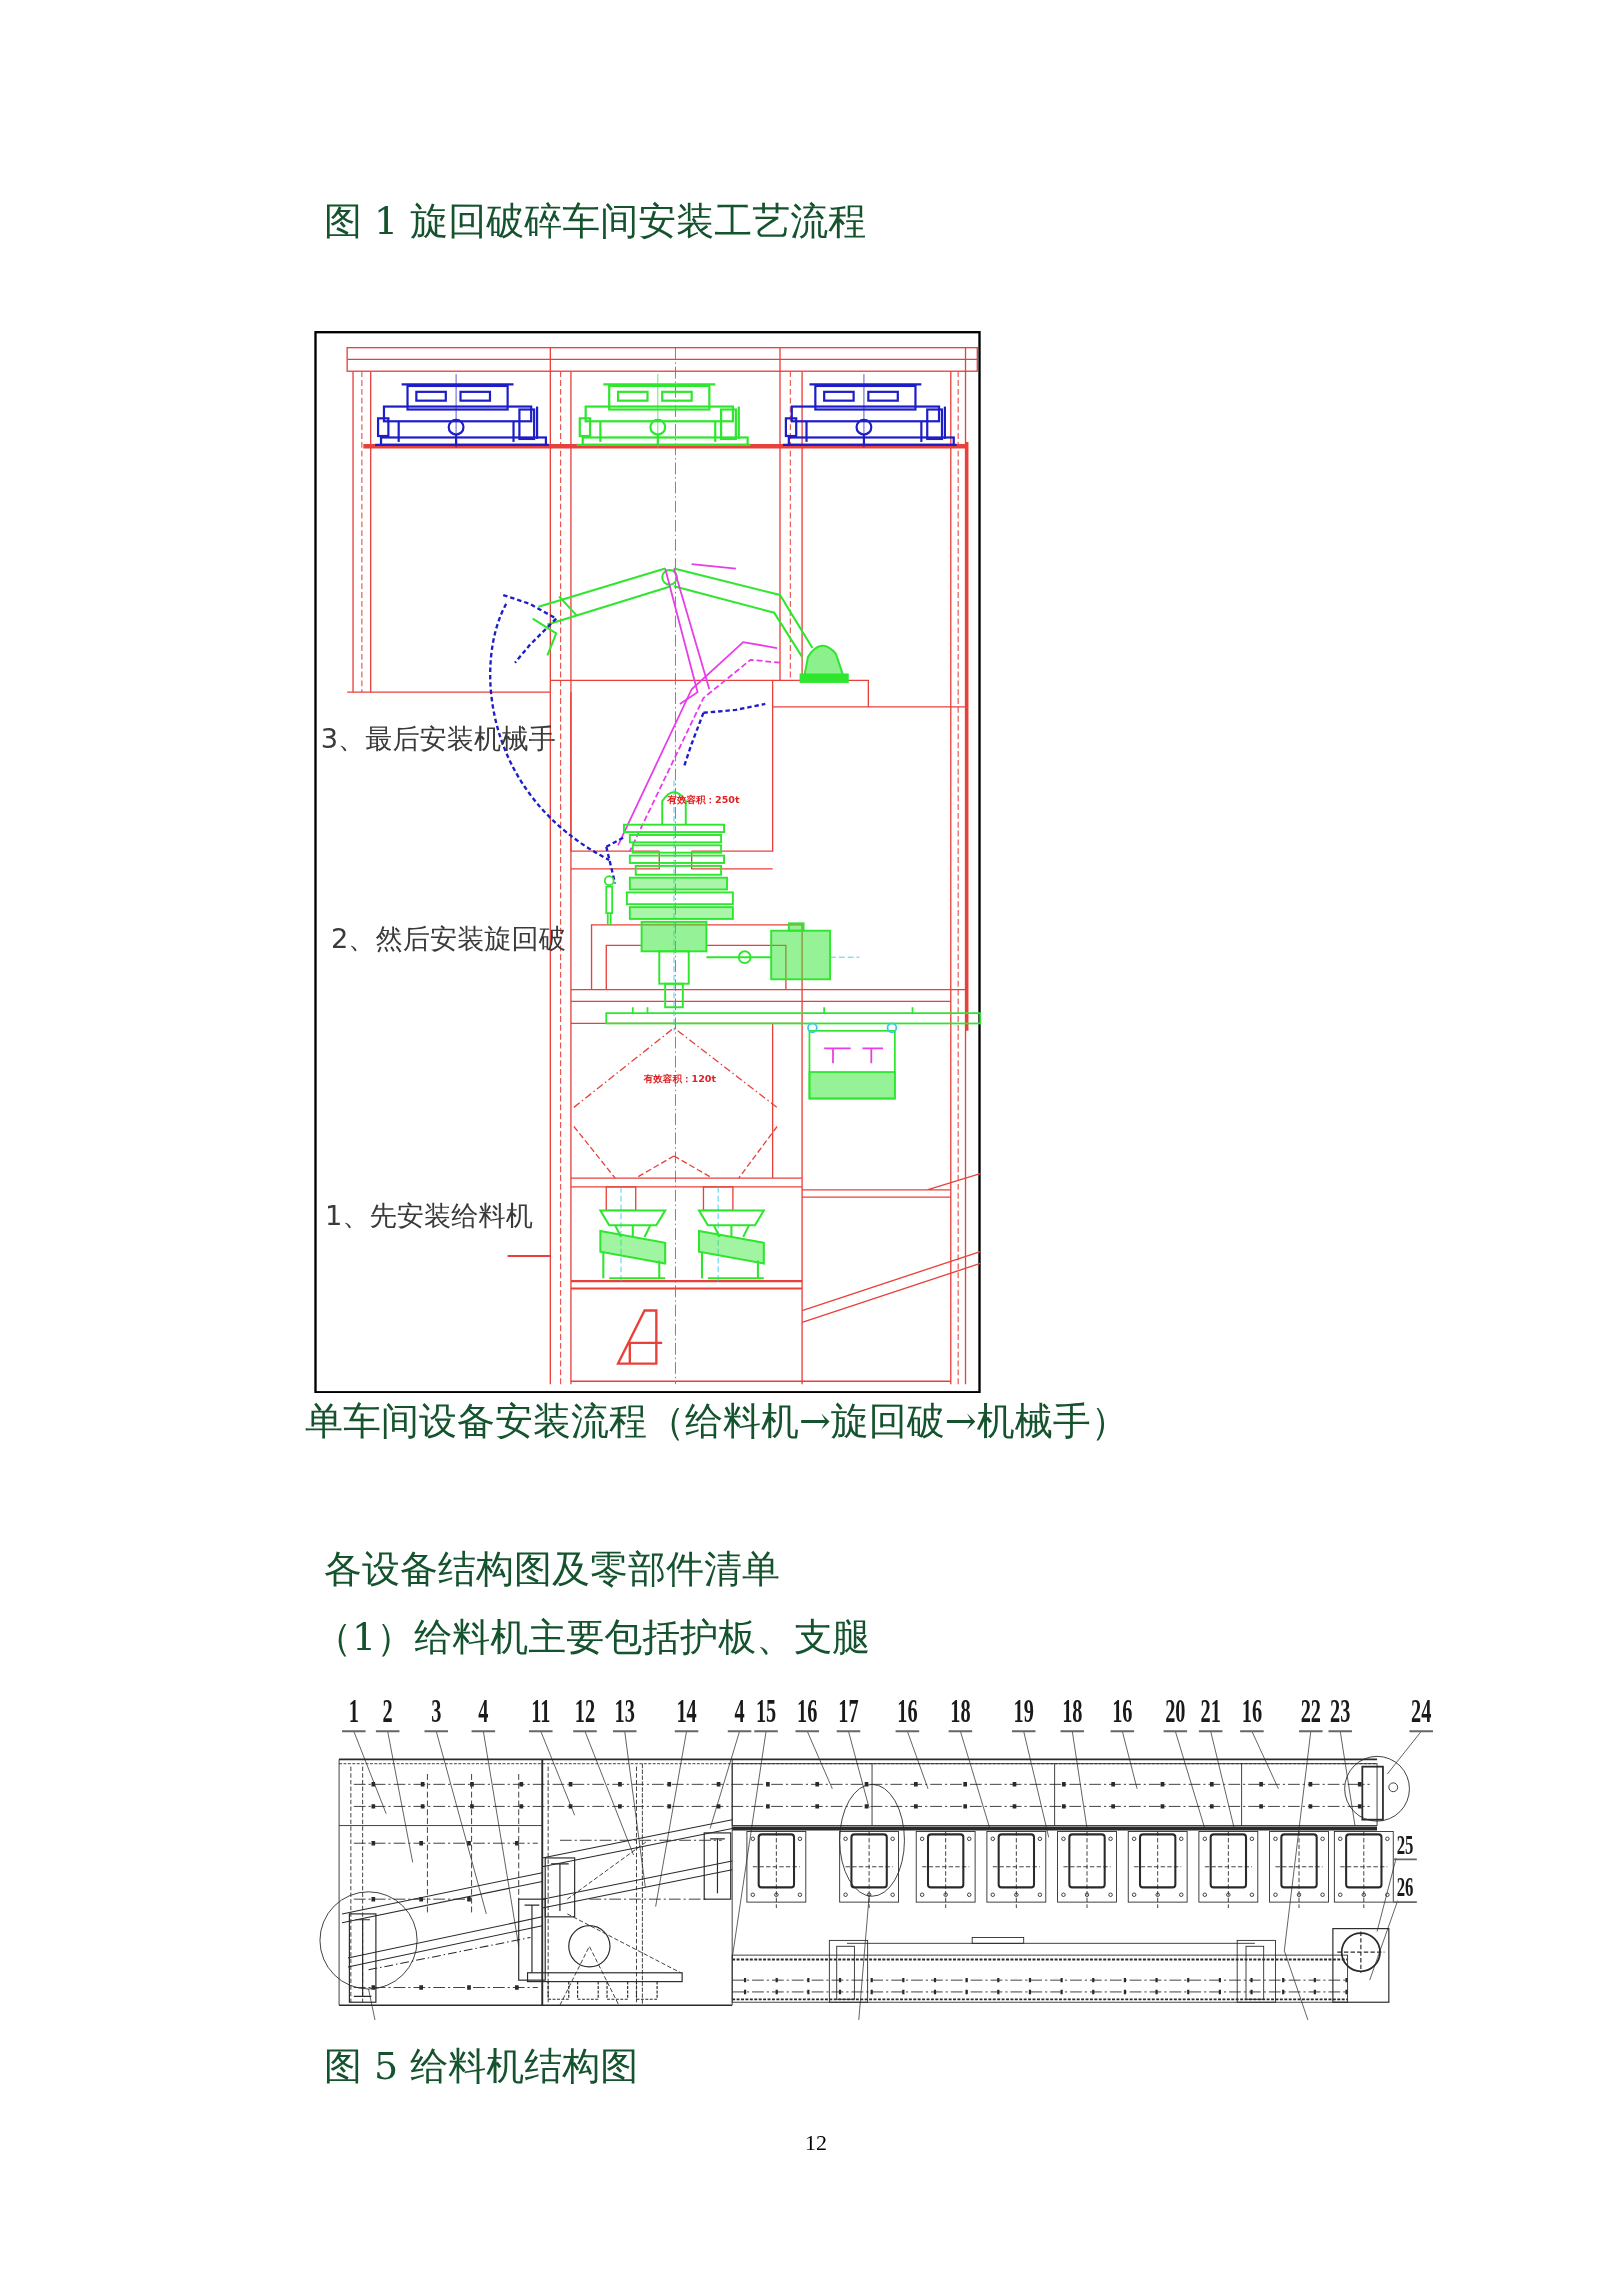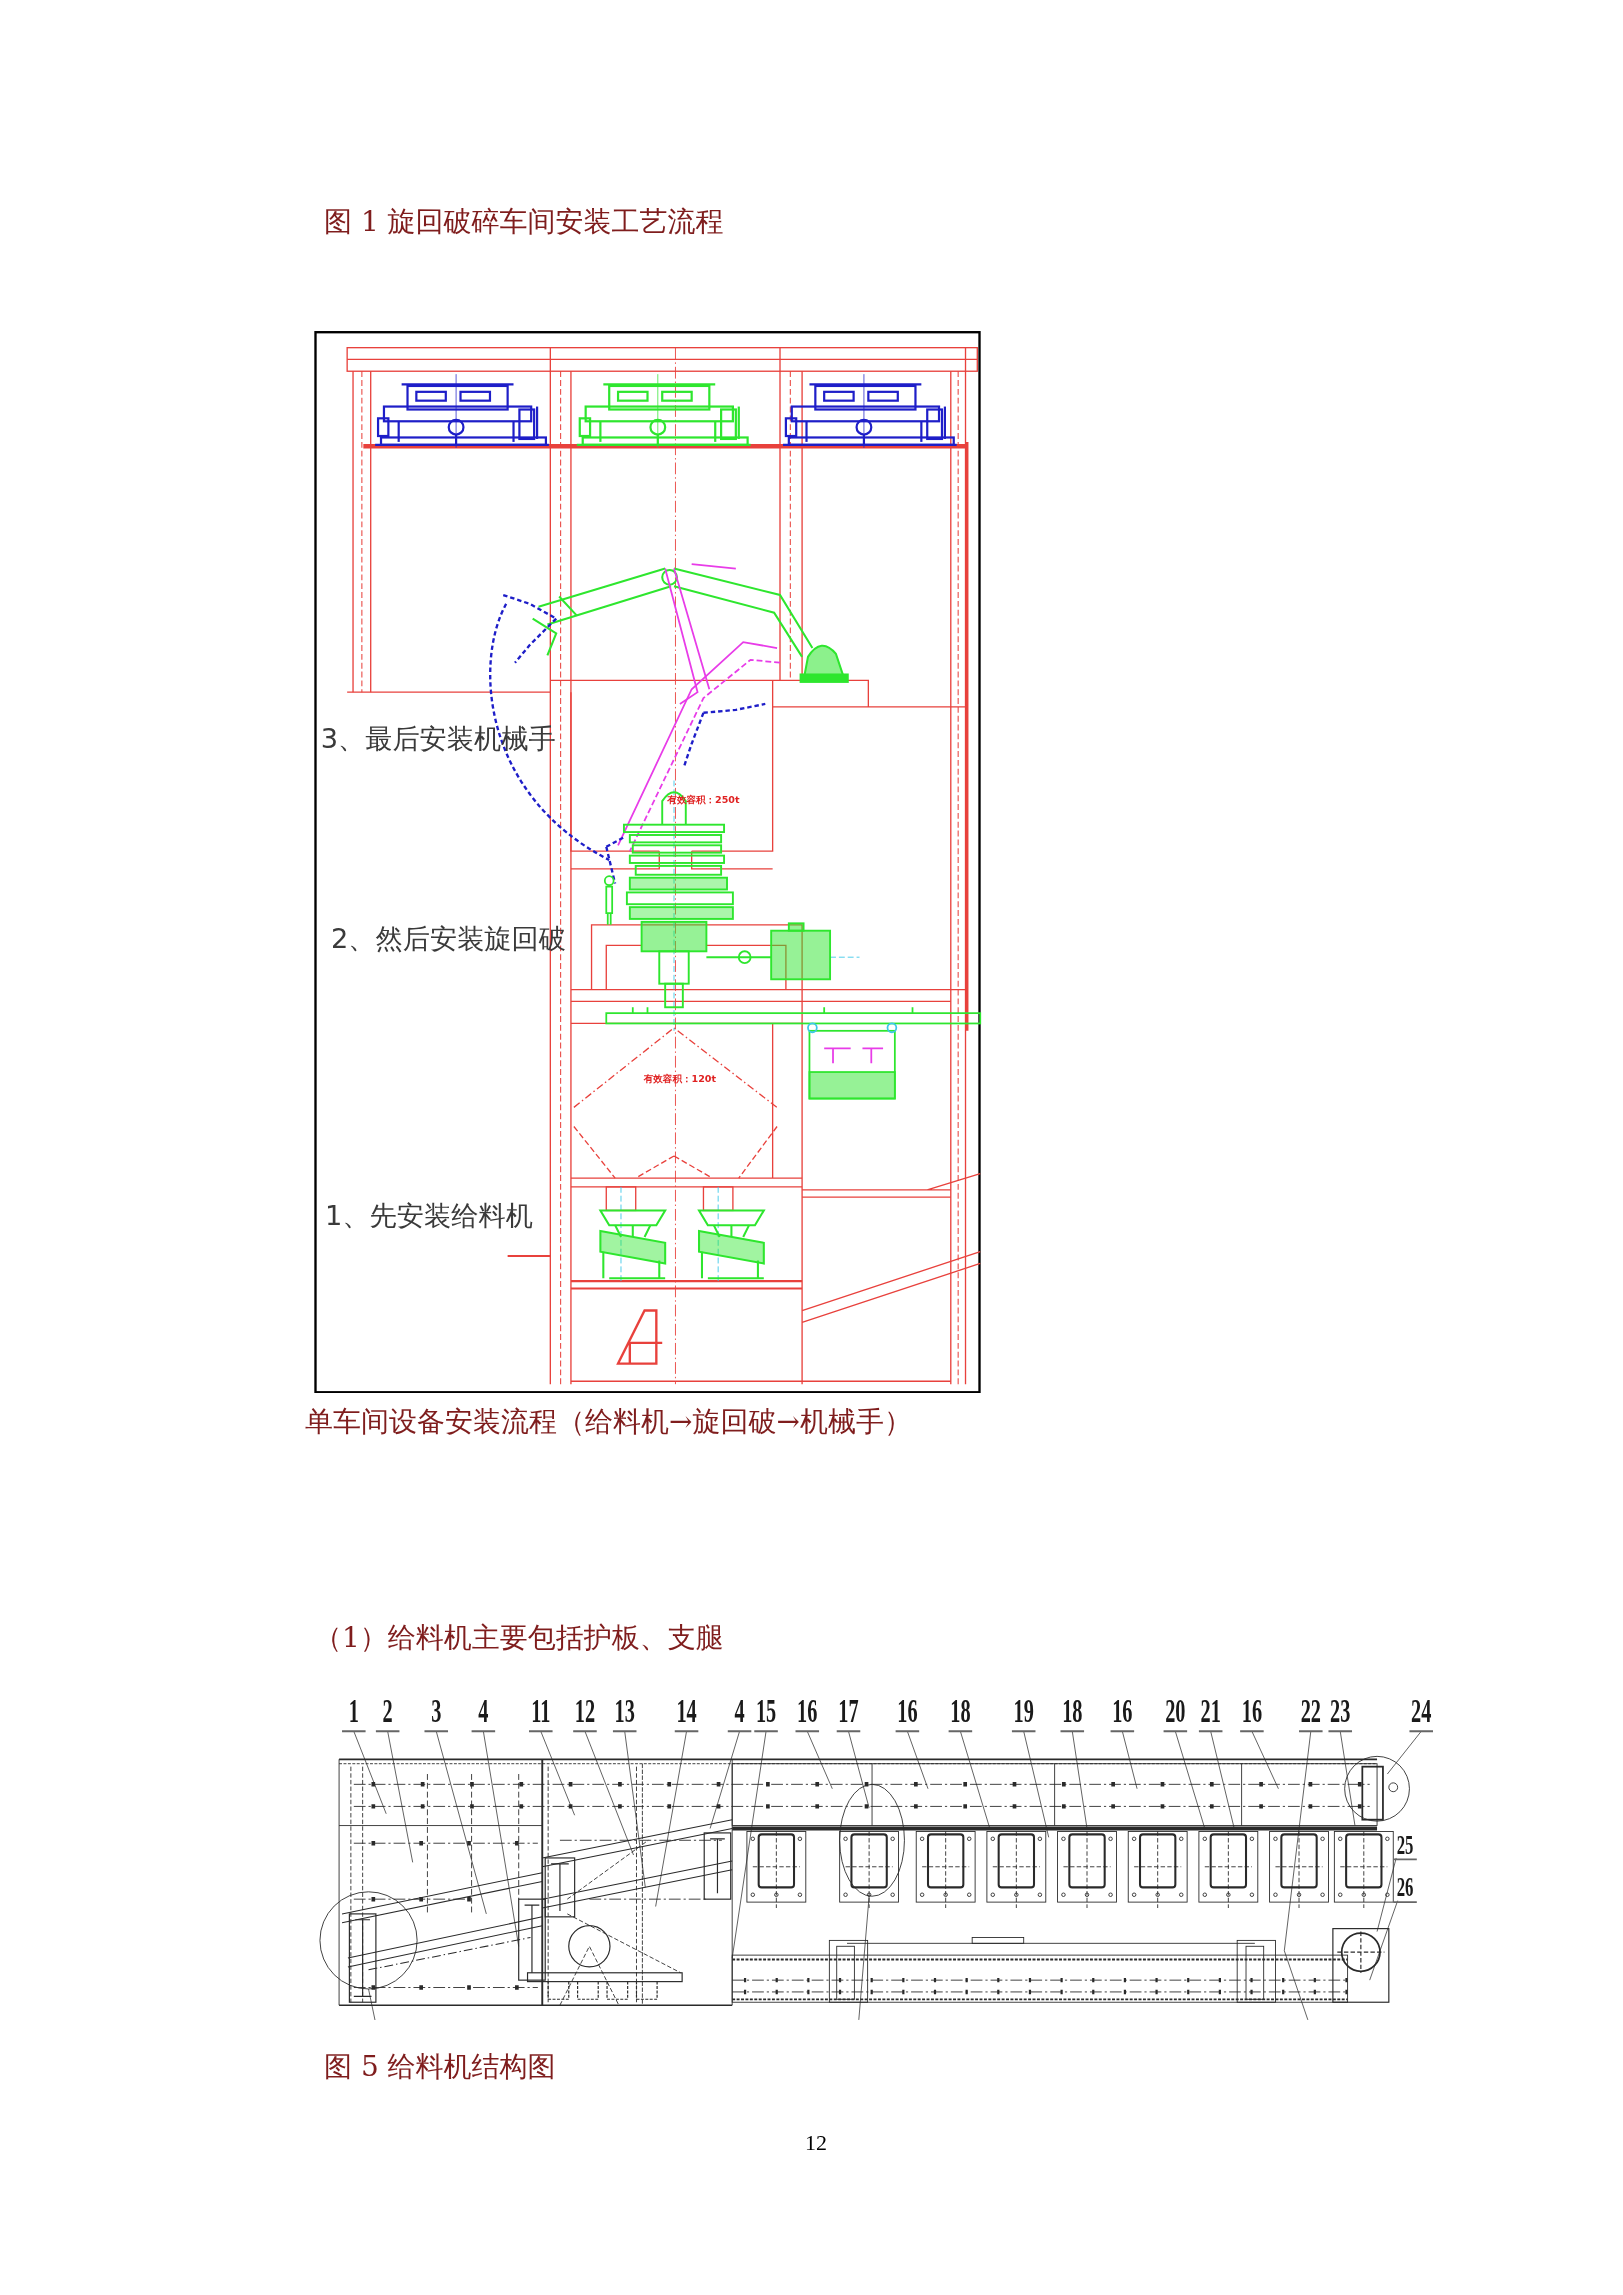--- a/index.html
+++ b/index.html
@@ -1,17 +1,17 @@
 <!DOCTYPE html>
 <html style="font-size:10.5px"><head>
 <meta charset="utf-8">
 <style>
   html, body { margin: 0; padding: 0; background: #ffffff; }
   #page { position: relative; width: 1624px; height: 2295px; background: #ffffff; overflow: hidden; }
-  .txt { position: absolute; white-space: nowrap; color: #7f1d1d; font-family: "DejaVu Serif", "Liberation Serif", serif; font-size: 28px; line-height: 43px; height: 43px; }
+  .txt { position: absolute; white-space: nowrap; color: #14532d; font-family: "DejaVu Serif", "Liberation Serif", serif; font-size: 38px; line-height: 43px; height: 43px; }
   .pagenum { position: absolute; white-space: nowrap; color: #000; font-family: "Liberation Serif", "DejaVu Serif", serif; font-size: 22px; line-height: 26px; }
   svg { position: absolute; display: block; }
   .fig1 { left: 313px; top: 330px; width: 669px; height: 1063px; }
   .fig3 { left: 317px; top: 1690px; width: 1116px; height: 330px; }
   .f1label { font-family: "DejaVu Sans", "Liberation Sans", sans-serif; font-size: 18.5px; fill: #3a3a3a; }
   .f1note { font-family: "DejaVu Sans", "Liberation Sans", sans-serif; font-size: 6.5px; fill: #e02222; font-weight: bold; }
   .f3num { font-family: "Liberation Serif", "DejaVu Serif", serif; font-size: 23px; font-weight: bold; fill: #1a1a1a; }
   .f3side { font-family: "Liberation Serif", "DejaVu Serif", serif; font-size: 19px; font-weight: bold; fill: #1a1a1a; }
 </style>
 </head>
@@ -152,20 +152,21 @@
 
     <text class="f1note" x="478" y="545" text-anchor="middle">有效容积：250t</text>
     <text class="f1note" x="462" y="735" text-anchor="middle">有效容积：120t</text>
 
     <text class="f1label" x="218" y="508">3、最后安装机械手</text>
     <text class="f1label" x="225" y="644">2、然后安装旋回破</text>
     <text class="f1label" x="221" y="832">1、先安装给料机</text>
   </svg>
 
   <div class="txt" style="left:305px; top:1400px;">单车间设备安装流程（给料机→旋回破→机械手）</div>
+  <div class="txt" style="left:324px; top:1548px;">各设备结构图及零部件清单</div>
   <div class="txt" style="left:314px; top:1616px;">（1）给料机主要包括护板、支腿</div>
 
   <svg class="fig3" viewBox="215 1148 758 224">
     <defs>
       <g id="pan" fill="none" stroke="#2a2a2a" stroke-width="0.6">
         <rect x="0" y="0" width="40" height="48"></rect>
         <rect x="8" y="2" width="24" height="36" rx="2" stroke-width="1.4"></rect>
         <line x1="20" y1="0" x2="20" y2="52" stroke-dasharray="3 1.5"></line>
         <line x1="4" y1="24" x2="36" y2="24" stroke-dasharray="3 1.5"></line>
         <circle cx="4" cy="5" r="1.2"></circle>

